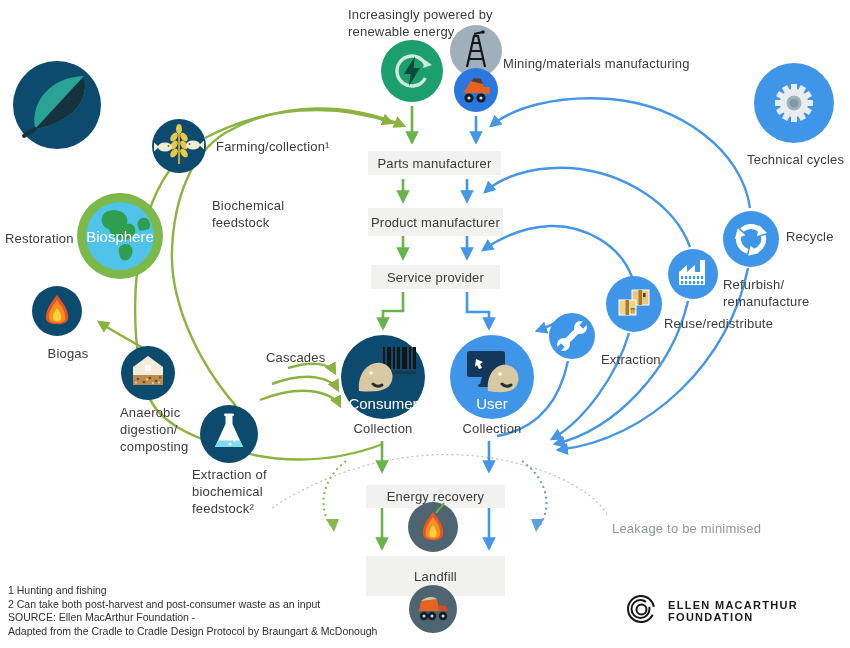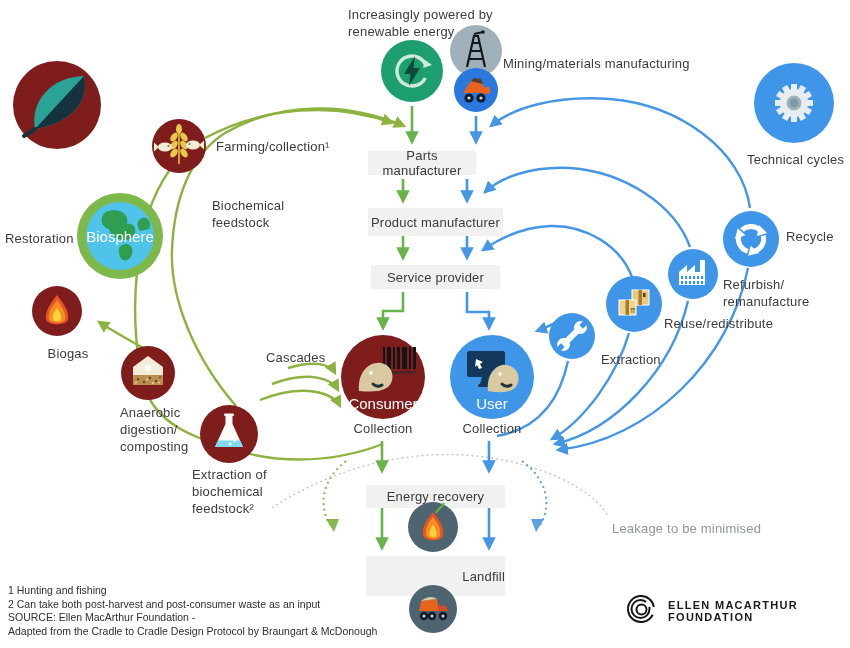--- a/index.html
+++ b/index.html
@@ -2,21 +2,21 @@
 <html><head>
 <meta charset="utf-8">
 <style>
   html,body{margin:0;padding:0;background:#fff;}
   #stage{position:relative;width:850px;height:648px;background:#fff;overflow:hidden;
          font-family:"Liberation Sans",sans-serif;color:#3c3c3c;padding-left:20px;}
   #arcs{position:absolute;left:0;top:0;}
   .lbl{position:absolute;font-size:13px;line-height:17px;white-space:pre-line;letter-spacing:.2px;}
   .circ{position:absolute;border-radius:50%;display:flex;align-items:center;justify-content:center;}
   .circ svg{display:block;}
-  .g{background:#7f1d1d;}
+  .g{background:#0c4a6e;}
   .b{background:#3f96e8;}
   .slate{background:#4e6470;}
   .inlbl{position:absolute;left:0;right:0;text-align:center;color:#fff;font-size:14px;}
   .box{position:absolute;background:#f1f1ef;display:flex;align-items:center;justify-content:center;
        font-size:13px;color:#3a3a3a;letter-spacing:.2px;}
   .cnt{text-align:center;}
   .gray{color:#8e979e;}
   .fnote{font-size:10.5px;line-height:13.5px;white-space:pre-line;color:#2f2f2f;}
   .logo-text{font-size:11px;font-weight:bold;letter-spacing:1.3px;color:#1b1b1b;}
 </style>
@@ -365,33 +365,33 @@
           <circle cx="0" cy="12" r="6.5" fill="#ffffff"></circle>
           <rect x="-3" y="-13" width="6" height="26" fill="#ffffff"></rect>
           <rect x="-2.6" y="-20" width="5.2" height="7" fill="#3f96e8"></rect>
           <rect x="-2.6" y="13" width="5.2" height="7" fill="#3f96e8"></rect>
         </g>
       </svg>
     </span>
   </div>
   <div class="lbl" style="left:601px;top:351px;width:100px;">Extraction</div>
 
-  <div class="box" style="left:368px;top:151px;width:108px;height:24px;text-align:center;">
+  <div class="box" style="left:368px;top:151px;width:133px;height:24px;">
     <span>Parts manufacturer</span>
   </div>
   <div class="box" style="left:368px;top:208px;width:135px;height:28px;">
     <span>Product manufacturer</span>
   </div>
   <div class="box" style="left:371px;top:265px;width:129px;height:24px;">
     <span>Service provider</span>
   </div>
   <div class="box" style="left:366px;top:477px;width:139px;height:23px;margin-top:8px;">
     <span>Energy recovery</span>
   </div>
-  <div class="box" style="left:366px;top:556px;width:139px;height:40px;justify-content:flex-end;">
+  <div class="box" style="left:366px;top:556px;width:139px;height:40px;">
     <span>Landfill</span>
   </div>
 
   <div class="circ slate" style="left:408px;top:502px;width:50px;height:50px;">
     <span>
       <svg width="50" height="50" viewBox="-25 -25 50 50">
         <path d="M3,-14 C6,-19 9,-20 11,-24" stroke="#6cb33e" stroke-width="2" fill="none"></path>
         <path d="M0,-15 C7,-6 11,0 10,8 C9,15 -9,15 -10,8 C-11,0 -7,-6 0,-15 z" fill="#e8542a"></path>
         <path d="M0,-10 C5,-3 8,1 7,8 C6,13 -6,13 -7,8 C-8,1 -5,-3 0,-10 z" fill="#f5901e"></path>
         <path d="M0,-2 C3,2 4,5 3.5,8 C3,11 -3,11 -3.5,8 C-4,5 -3,2 0,-2 z" fill="#ffd23e"></path>

